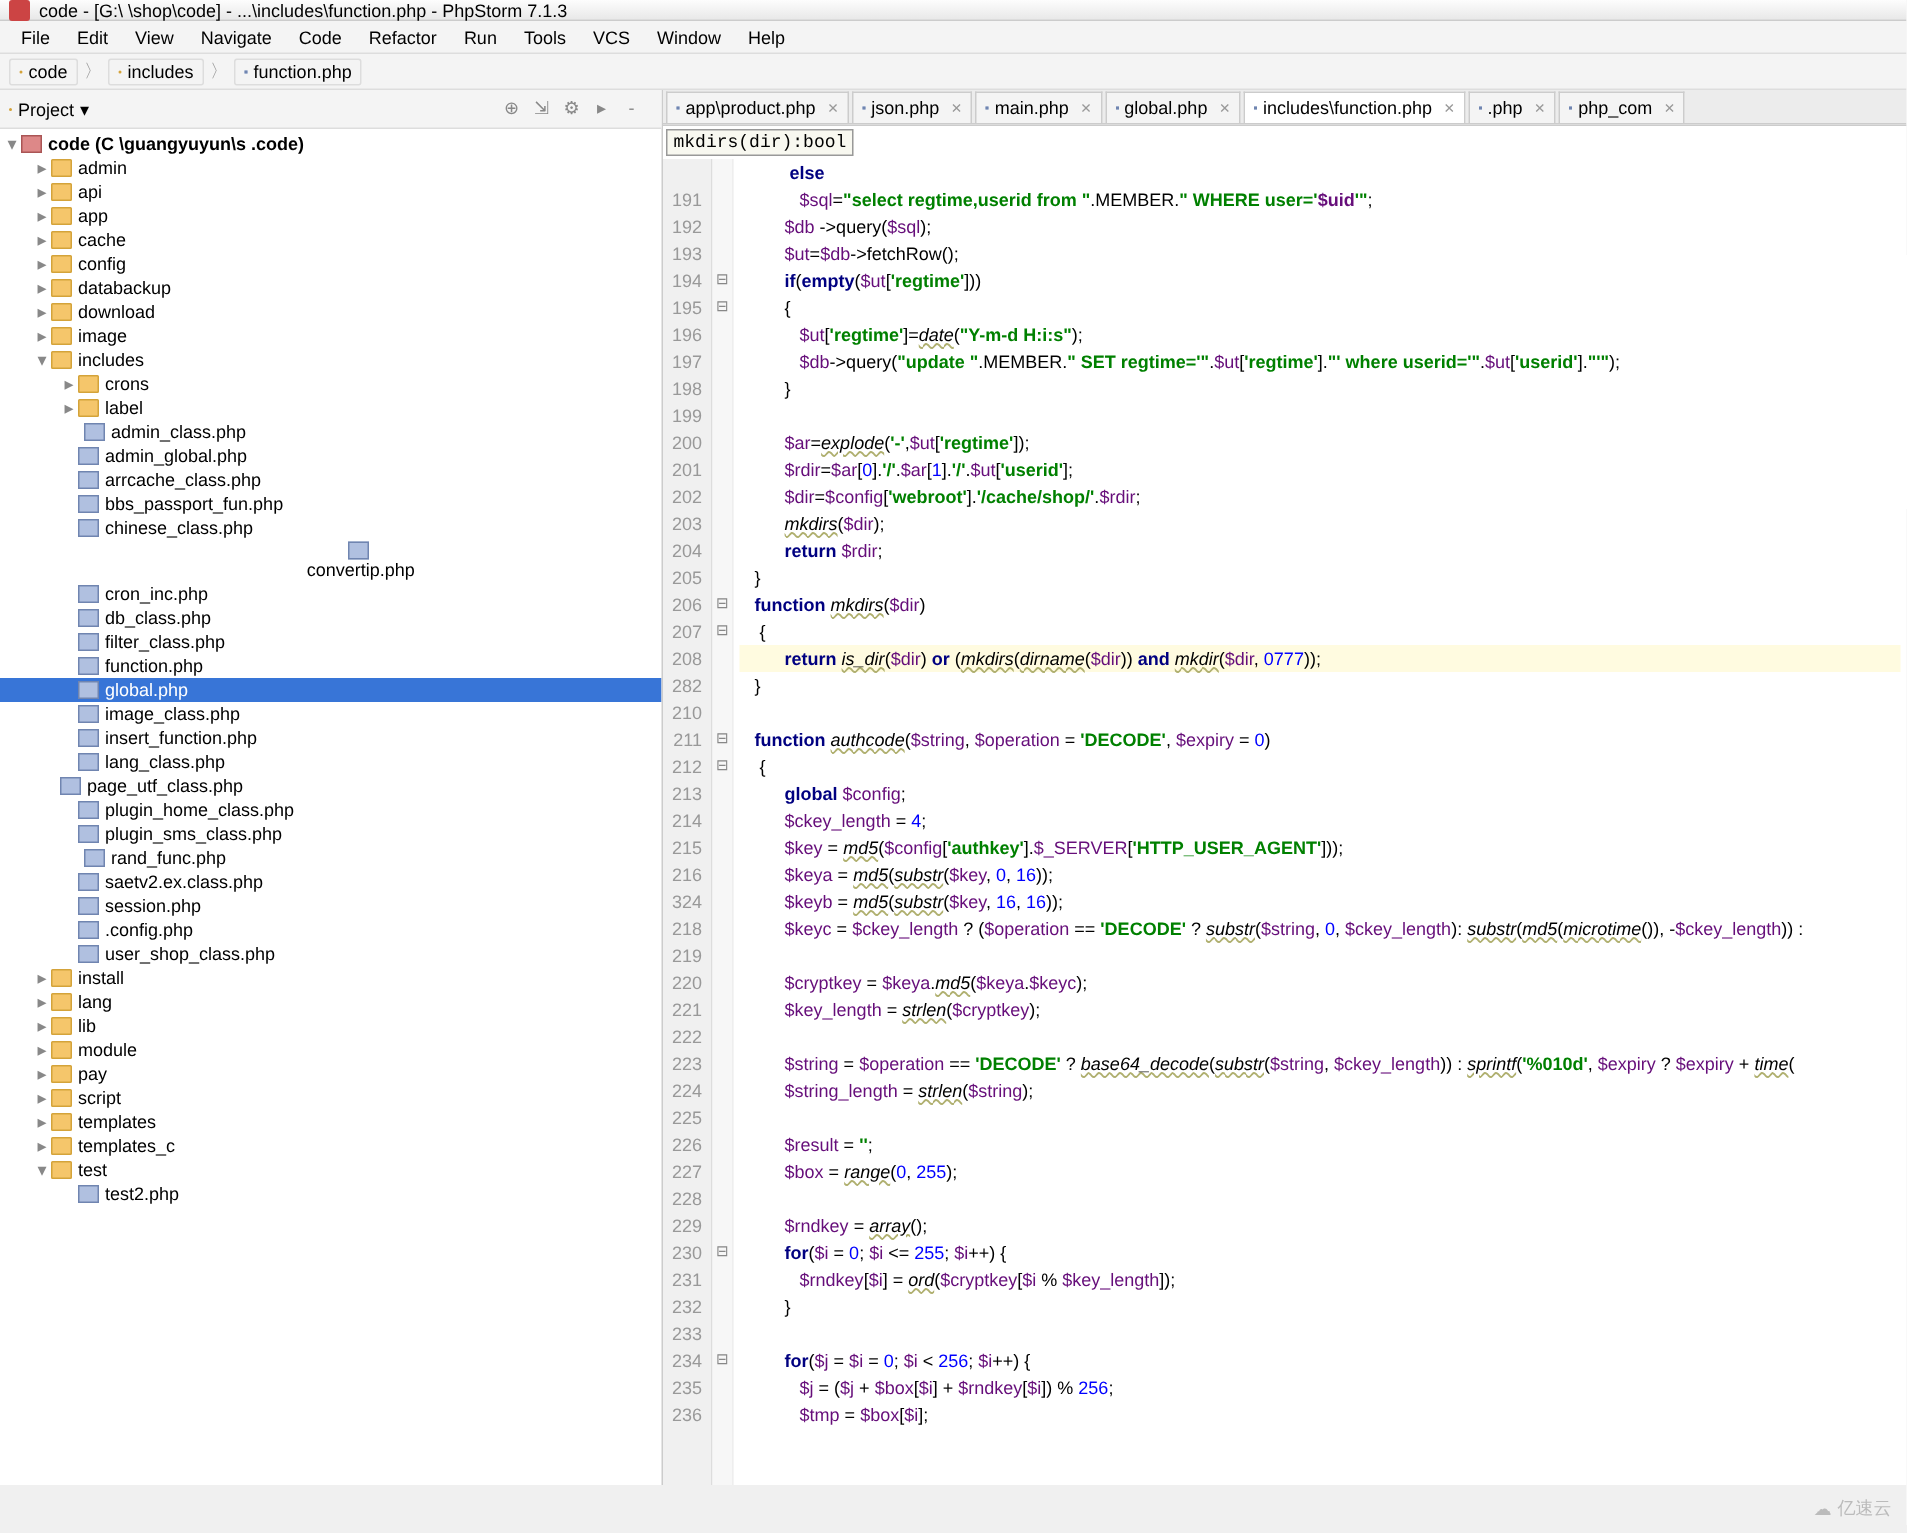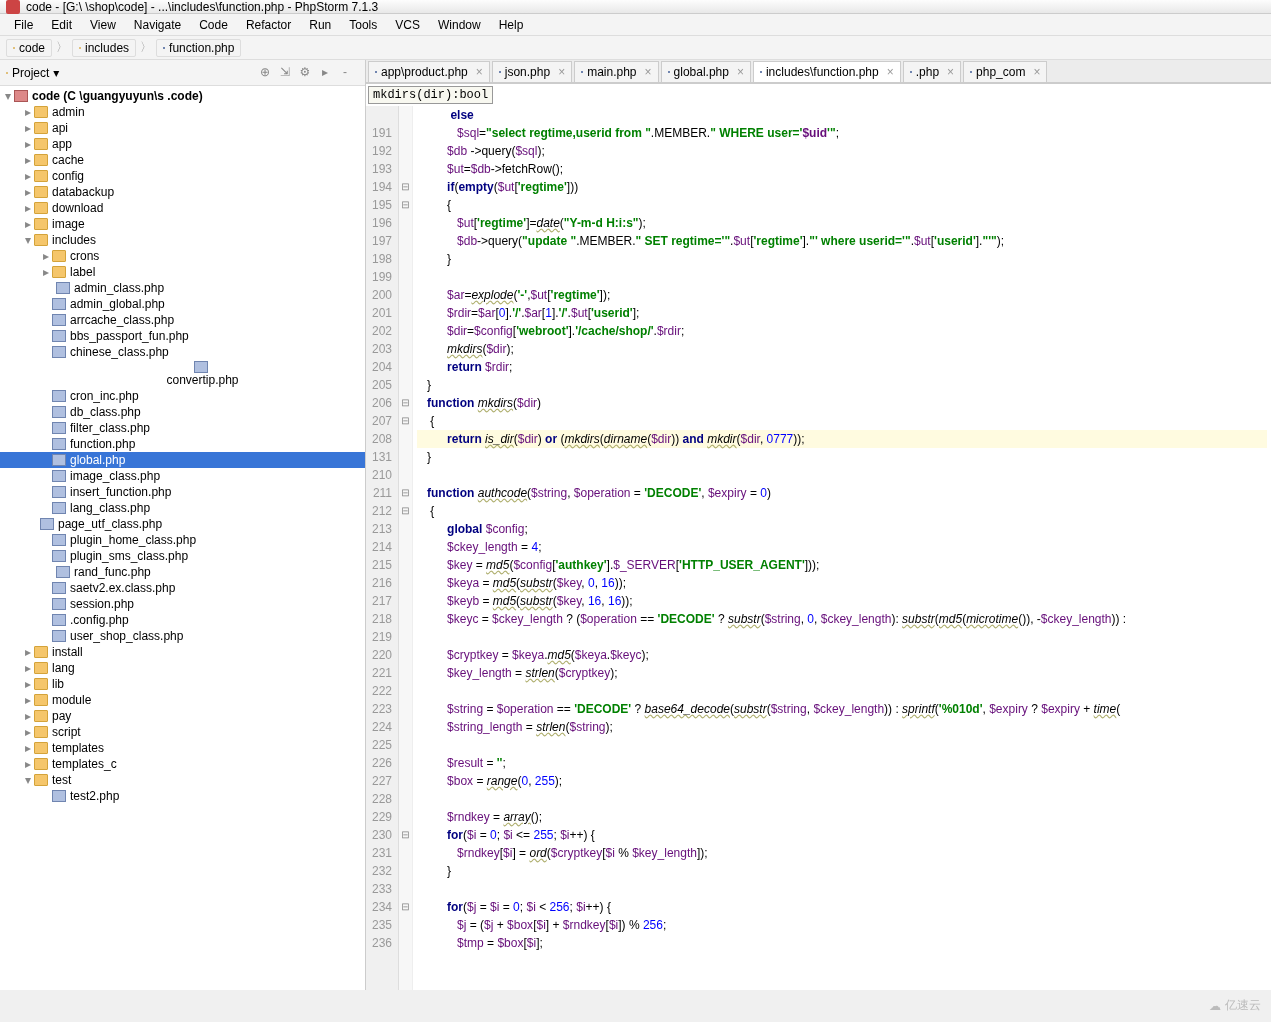--- a/index.html
+++ b/index.html
@@ -11,21 +11,21 @@
 .breadcrumb { height: 24px; background: #f4f4f4; display: flex; align-items: center; padding: 0 6px; border-bottom: 1px solid #ddd; gap: 2px; }
 .crumb { display: inline-flex; align-items: center; padding: 1px 6px; border: 1px solid #ddd; border-radius: 2px; gap: 4px; cursor: default; }
 .crumb-sep { color: #999; margin: 0 2px; }
 .tabbar { height: 24px; display: flex; border-bottom: 1px solid #ccc; align-items: flex-end; background: #ececec; overflow: hidden; }
 .tool-btns { display: flex; gap: 4px; padding: 0 6px; }
 .tool-btn { width: 16px; height: 16px; color: #888; cursor: default; text-align: center; }
 .tab { display: inline-flex; align-items: center; padding: 3px 6px; border: 1px solid #ccc; border-bottom: none; margin-left: 2px; background: #f4f4f4; gap: 4px; white-space: nowrap; font-size: 11px; }
 .tab.active { background: #fff; }
 .tab .close { color: #999; margin-left: 4px; cursor: default; }
 .main { display: flex; height: calc(100vh - 92px); }
-.sidebar { width: 366px; background: #fff; border-right: 1px solid #ccc; display: flex; flex-direction: column; }
+.sidebar { width: 442px; background: #fff; border-right: 1px solid #ccc; display: flex; flex-direction: column; }
 .project-header { height: 26px; display: flex; align-items: center; justify-content: space-between; padding: 0 6px; border-bottom: 1px solid #ddd; background: #f4f4f4; }
 .project-header .left { display: flex; align-items: center; gap: 4px; }
 .tree { flex: 1; overflow: auto; padding: 2px 0; }
 .tree-item { display: flex; align-items: center; padding: 1px 0; cursor: default; white-space: nowrap; }
 .tree-item.selected { background: #3875d7; color: #fff; }
 .tree-item .toggle { width: 12px; text-align: center; color: #888; }
 .tree-item .ico { width: 14px; height: 12px; margin-right: 4px; display: inline-block; }
 .ico.folder { background: #f5c66b; border: 1px solid #d4a33a; border-radius: 1px; }
 .ico.folder-open { background: #f5c66b; border: 1px solid #d4a33a; border-radius: 1px; }
 .ico.php { background: #b0c0e0; border: 1px solid #7085b0; }
@@ -387,29 +387,29 @@
           <div>199</div>
           <div>200</div>
           <div>201</div>
           <div>202</div>
           <div>203</div>
           <div>204</div>
           <div>205</div>
           <div>206</div>
           <div>207</div>
           <div>208</div>
-          <div>131</div>
+          <div>282</div>
           <div>210</div>
           <div>211</div>
           <div>212</div>
           <div>213</div>
           <div>214</div>
           <div>215</div>
           <div>216</div>
-          <div>217</div>
+          <div>324</div>
           <div>218</div>
           <div>219</div>
           <div>220</div>
           <div>221</div>
           <div>222</div>
           <div>223</div>
           <div>224</div>
           <div>225</div>
           <div>226</div>
           <div>227</div>

